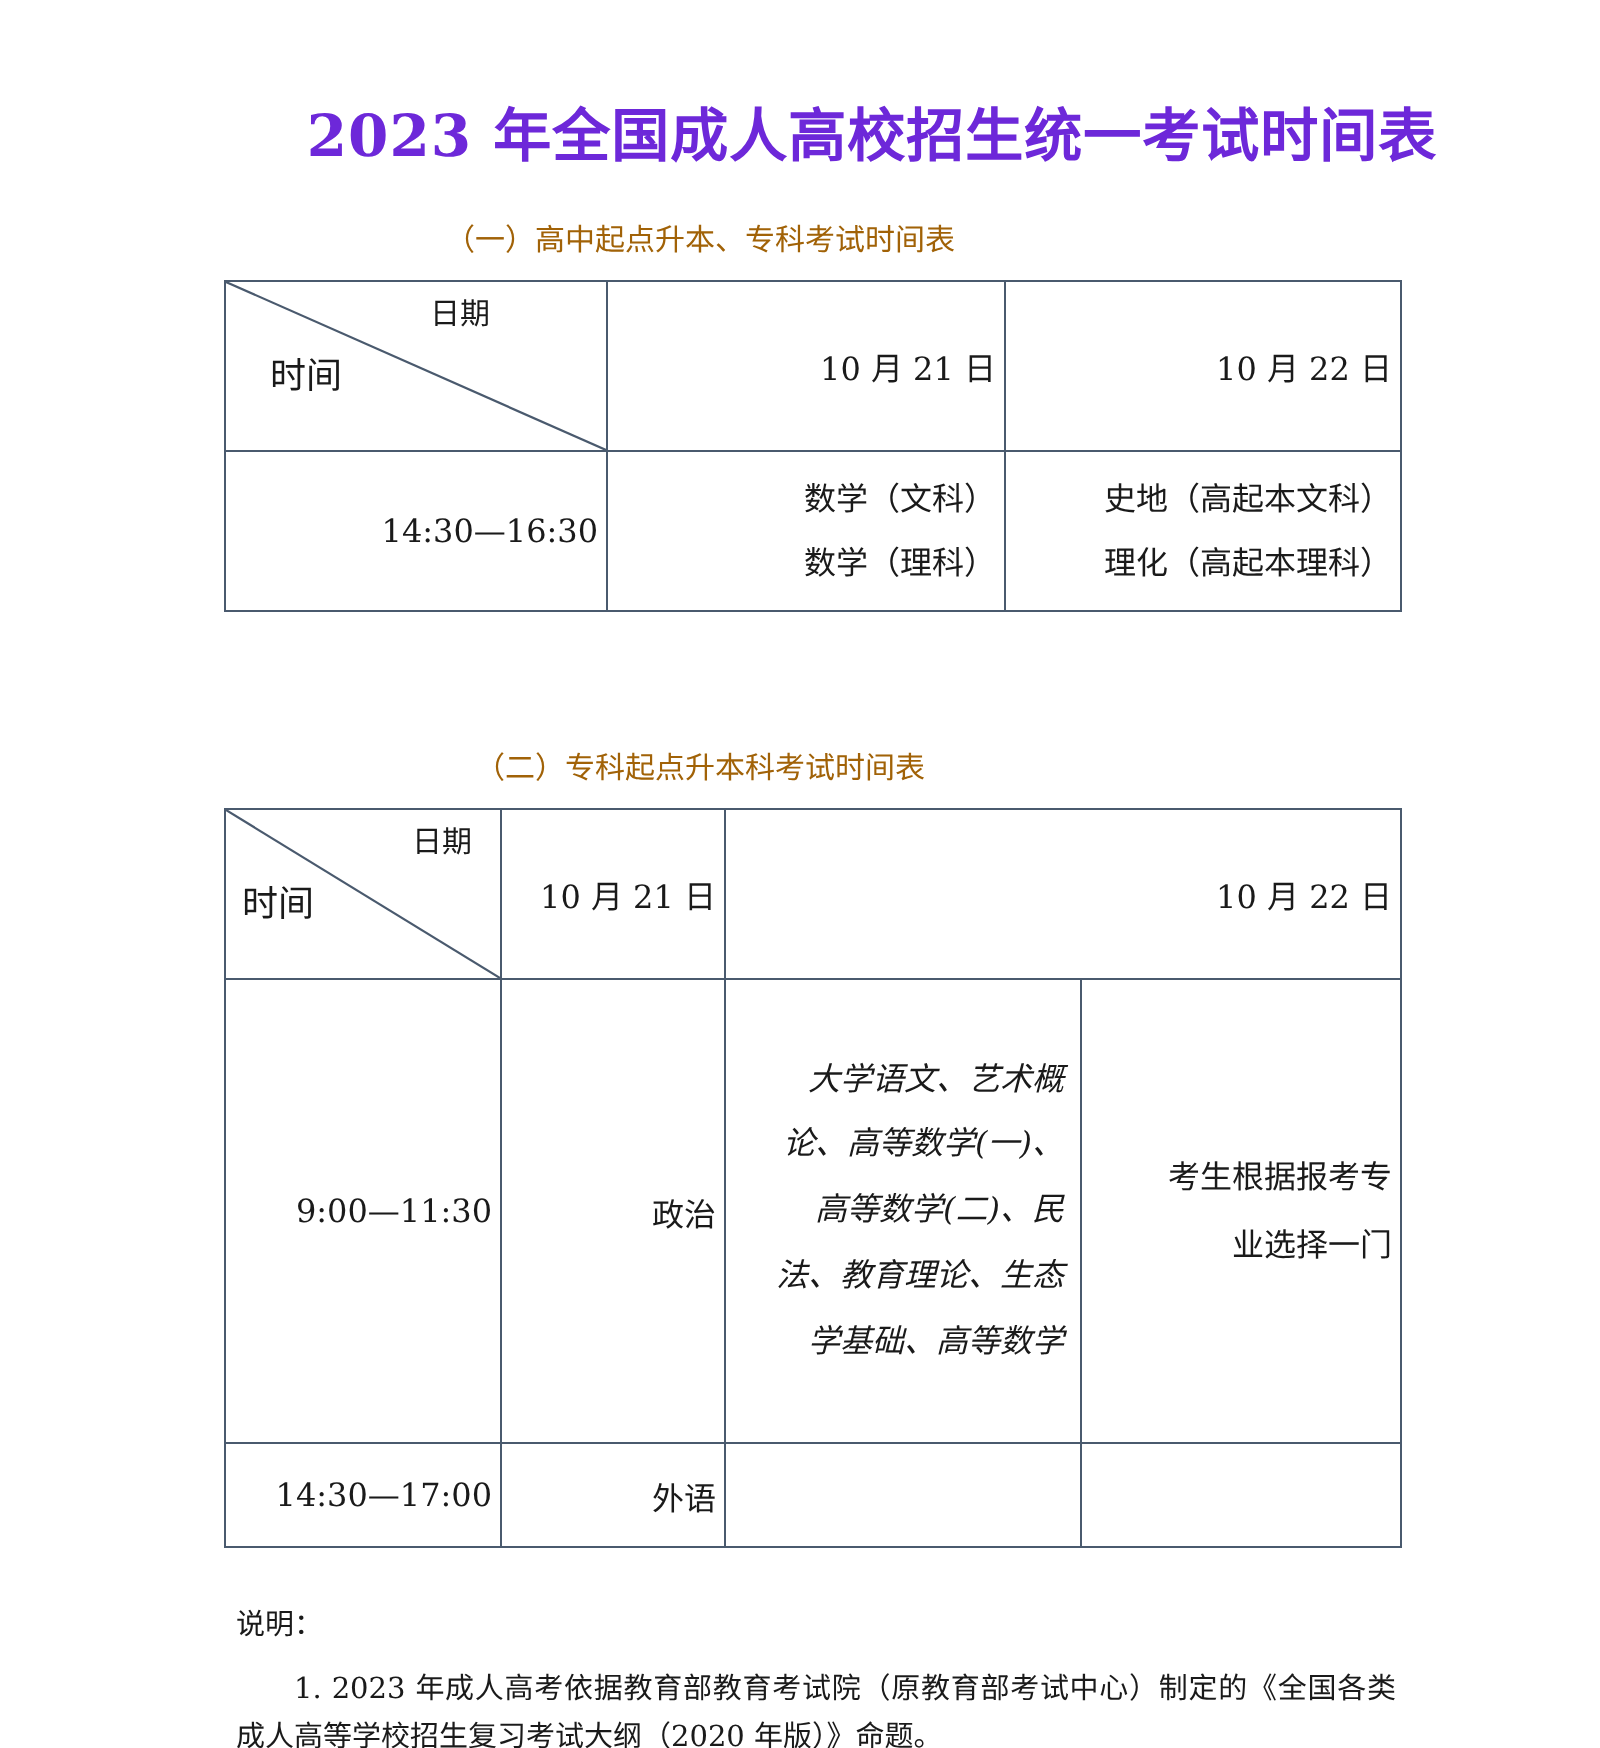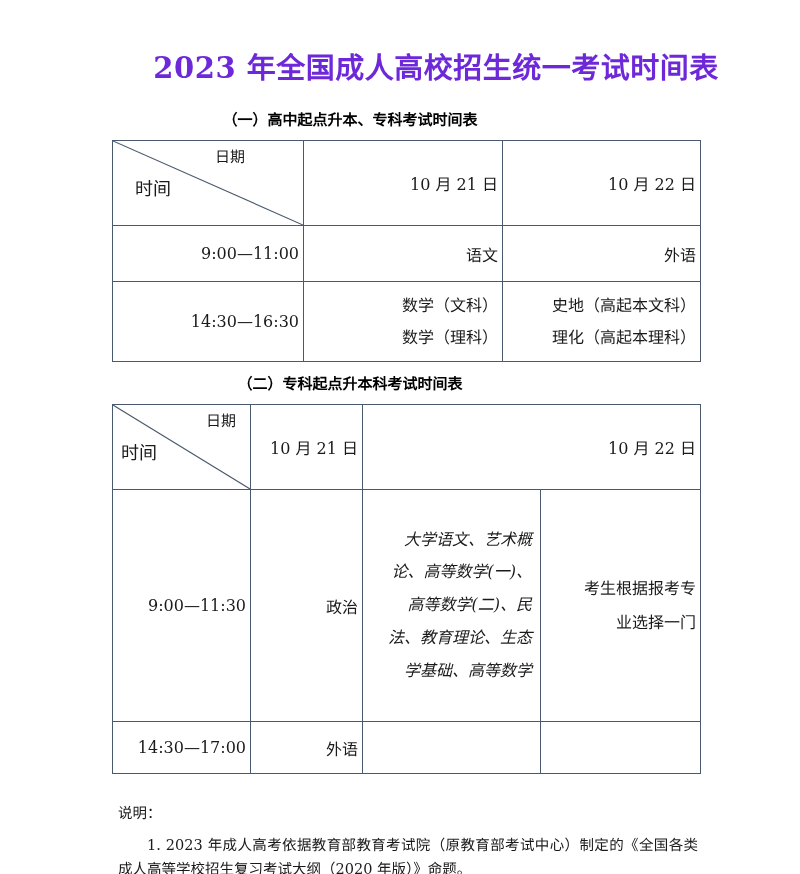--- a/index.html
+++ b/index.html
@@ -40,22 +40,22 @@
   }
 
   
   .section-subtitle {
     position: absolute;
     left: 0;
     width: 700px;
     text-align: center;
     font-family: "DejaVu Sans", "Liberation Sans", sans-serif;
     font-size: 15px;
-    font-weight: 700;
-    color: #000000;
+    font-weight: 400;
+    color: #a16207;
     white-space: nowrap;
   }
   #subtitle-1 { top: 108px; }
   #subtitle-2 { top: 372px; }
 
   
   .exam-table {
     position: absolute;
     border-collapse: collapse;
     table-layout: fixed;
@@ -172,25 +172,20 @@
       <tr>
         <td class="corner-cell">
           <svg class="diag" viewBox="0 0 191 84" preserveAspectRatio="none">
             <line x1="0" y1="0" x2="191" y2="84" stroke="#4a5a6e" stroke-width="1.1" vector-effect="non-scaling-stroke"></line>
           </svg>
           <span class="lbl-date">日期</span>
           <span class="lbl-time">时间</span>
         </td>
         <td>10 月 21 日</td>
         <td>10 月 22 日</td>
-      </tr>
-      <tr class="row-h1">
-        <td>9:00—11:00</td>
-        <td>语文</td>
-        <td>外语</td>
       </tr>
       <tr class="row-h2">
         <td>14:30—16:30</td>
         <td class="stacked-cell">
           <div>数学（文科）</div>
           <div>数学（理科）</div>
         </td>
         <td class="stacked-cell">
           <div>史地（高起本文科）</div>
           <div>理化（高起本理科）</div>

